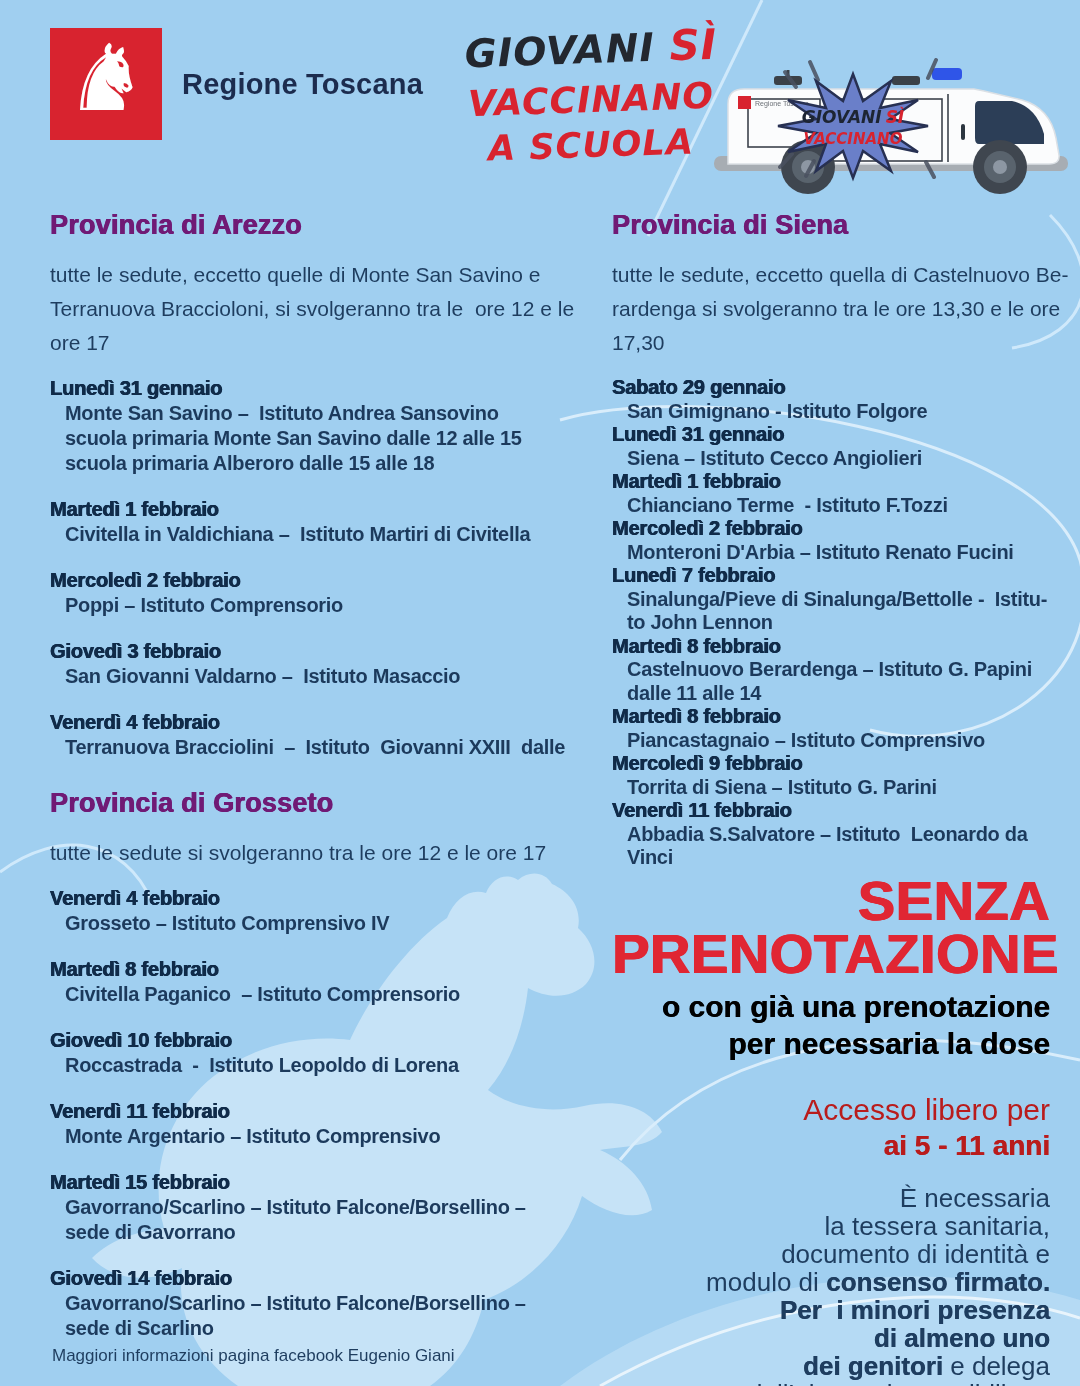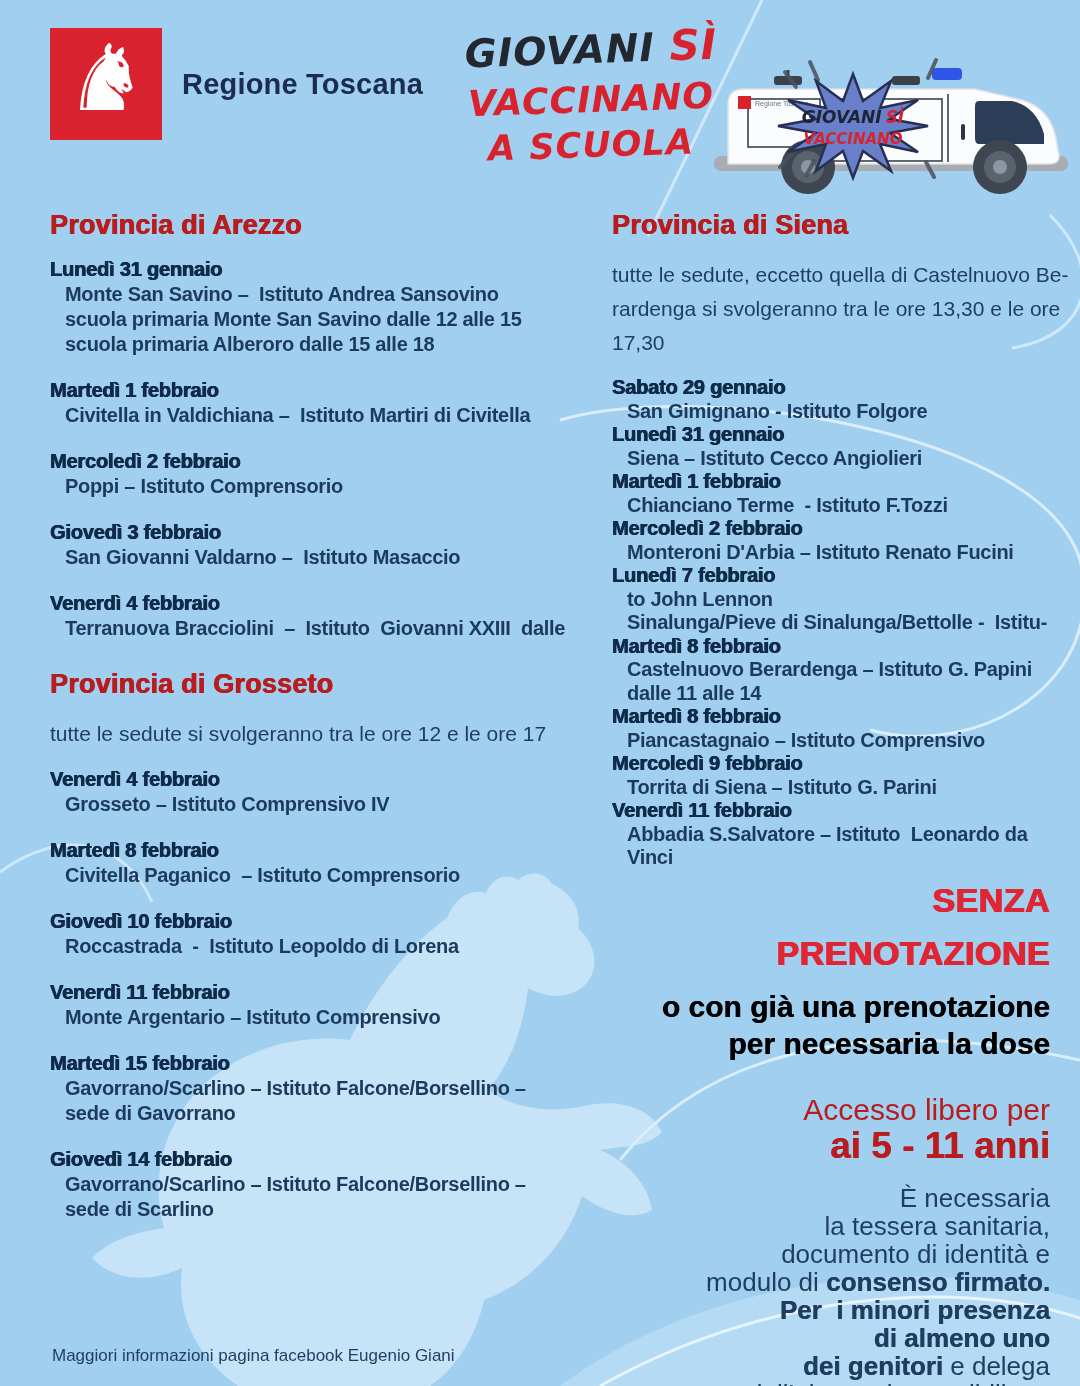--- a/index.html
+++ b/index.html
@@ -18,41 +18,41 @@
       font-family:"DejaVu Sans",sans-serif;font-style:italic;font-weight:bold;}
   .title .t1{font-size:39px;color:#23272f;transform:rotate(-2deg);letter-spacing:1px;}
   .title .t1 .red{color:#d8232f;font-size:42px;}
   .title .t2{font-size:36px;color:#d8232f;transform:rotate(-2deg);margin-top:6px;letter-spacing:1px;}
   .title .t3{font-size:35px;color:#d8232f;transform:rotate(-2deg);margin-top:5px;letter-spacing:1px;}
   .van{position:absolute;left:688px;top:4px;width:392px;height:198px;z-index:2;}
   
   .col{position:absolute;top:196px;z-index:1;}
   .col-left{left:50px;width:540px;}
   .col-right{left:612px;width:438px;}
-  .prov-heading{margin:14px 0 0 0;font-size:27px;font-weight:bold;color:#b91c1c;letter-spacing:.2px;
+  .prov-heading{margin:14px 0 0 0;font-size:27px;font-weight:bold;color:#701a75;letter-spacing:.2px;
       text-shadow:0.6px 0 0 currentColor,-0.3px 0 0 currentColor;}
   .prov-section + .prov-section .prov-heading{margin-top:28px;}
   .prov-intro{margin-top:17px;color:#1e3d5f;font-size:21px;line-height:34px;}
   .intro-line{white-space:pre;}
   .entries{margin-top:16px;color:#1c3a5c;}
   .entry + .entry{margin-top:21px;}
   .entries.compact .entry + .entry{margin-top:0;}
   .entry-date{font-size:20px;line-height:25px;font-weight:bold;color:#102b49;letter-spacing:-.2px;
       text-shadow:0.6px 0 0 currentColor,-0.3px 0 0 currentColor;white-space:pre;}
   .entry-line{font-size:20px;line-height:25px;font-weight:bold;letter-spacing:-.3px;white-space:pre;margin-left:15px;}
   .entries.compact .entry-date,.entries.compact .entry-line{line-height:23.5px;}
   .left-footer{position:absolute;left:52px;top:1346px;z-index:1;font-size:17px;color:#1e3d5f;}
   
   .promo{margin-top:4px;text-align:right;}
-  .promo-big{color:#e02633;font-weight:bold;font-size:34px;line-height:53px;letter-spacing:.5px;
+  .promo-big{color:#e02633;font-weight:bold;font-size:56px;line-height:53px;letter-spacing:.5px;
       text-shadow:0.9px 0 0 currentColor,-0.5px 0 0 currentColor;}
   .promo-sub{margin-top:8px;color:#000000;font-weight:bold;font-size:30px;line-height:37px;
       text-shadow:0.5px 0 0 currentColor;}
   .promo-access{margin-top:30px;color:#b91c1c;font-size:30px;line-height:36px;}
-  .promo-access .access2{font-weight:bold;font-size:37px;
+  .promo-access .access2{font-weight:bold;font-size:28px;
       text-shadow:0.5px 0 0 currentColor;}
   .promo-info{margin-top:20px;color:#1e3d5f;font-size:26px;line-height:28px;white-space:pre-wrap;}
   .promo-info .b{font-weight:bold;text-shadow:0.4px 0 0 currentColor;}
 </style>
 </head>
 <body>
 
 <svg class="watermark" width="1080" height="1386" viewBox="0 0 1080 1386">
   <path fill="#c6e3f7" d="M447,918
     C455,898 470,888 486,893 C492,878 506,872 518,880 C530,870 545,872 552,884
@@ -117,20 +117,25 @@
   <text x="165" y="119" text-anchor="middle" font-size="17" font-weight="bold" font-family="DejaVu Sans, sans-serif" font-style="italic">
     <tspan fill="#1d2533">GIOVANI</tspan><tspan fill="#d8232f" dx="4">SÌ</tspan>
   </text>
   <text x="165" y="140" text-anchor="middle" font-size="15" font-weight="bold" font-family="DejaVu Sans, sans-serif" font-style="italic" fill="#d8232f">VACCINANO</text>
 </svg>
 </div>
 
 <div class="col col-left">
     <section class="prov-section">
       <h2 class="prov-heading">Provincia di Arezzo</h2>
+      <div class="prov-intro">
+        <div class="intro-line">tutte le sedute, eccetto quelle di Monte San Savino e</div>
+        <div class="intro-line">Terranuova Braccioloni, si svolgeranno tra le  ore 12 e le</div>
+        <div class="intro-line">ore 17</div>
+      </div>
       <div class="entries">
         <div class="entry">
           <div class="entry-date">Lunedì 31 gennaio</div>
           <div class="entry-line">Monte San Savino –  Istituto Andrea Sansovino</div>
           <div class="entry-line">scuola primaria Monte San Savino dalle 12 alle 15</div>
           <div class="entry-line">scuola primaria Alberoro dalle 15 alle 18</div>
         </div>
         <div class="entry">
           <div class="entry-date">Martedì 1 febbraio</div>
           <div class="entry-line">Civitella in Valdichiana –  Istituto Martiri di Civitella</div>
@@ -205,22 +210,22 @@
           <div class="entry">
             <div class="entry-date">Martedì 1 febbraio</div>
             <div class="entry-line">Chianciano Terme  - Istituto F.Tozzi</div>
           </div>
           <div class="entry">
             <div class="entry-date">Mercoledì 2 febbraio</div>
             <div class="entry-line">Monteroni D'Arbia – Istituto Renato Fucini</div>
           </div>
           <div class="entry">
             <div class="entry-date">Lunedì 7 febbraio</div>
+            <div class="entry-line">Sinalunga/Pieve di Sinalunga/Bettolle -  Istitu-</div>
             <div class="entry-line">to John Lennon</div>
-            <div class="entry-line">Sinalunga/Pieve di Sinalunga/Bettolle -  Istitu-</div>
           </div>
           <div class="entry">
             <div class="entry-date">Martedì 8 febbraio</div>
             <div class="entry-line">Castelnuovo Berardenga – Istituto G. Papini</div>
             <div class="entry-line">dalle 11 alle 14</div>
           </div>
           <div class="entry">
             <div class="entry-date">Martedì 8 febbraio</div>
             <div class="entry-line">Piancastagnaio – Istituto Comprensivo</div>
           </div>

